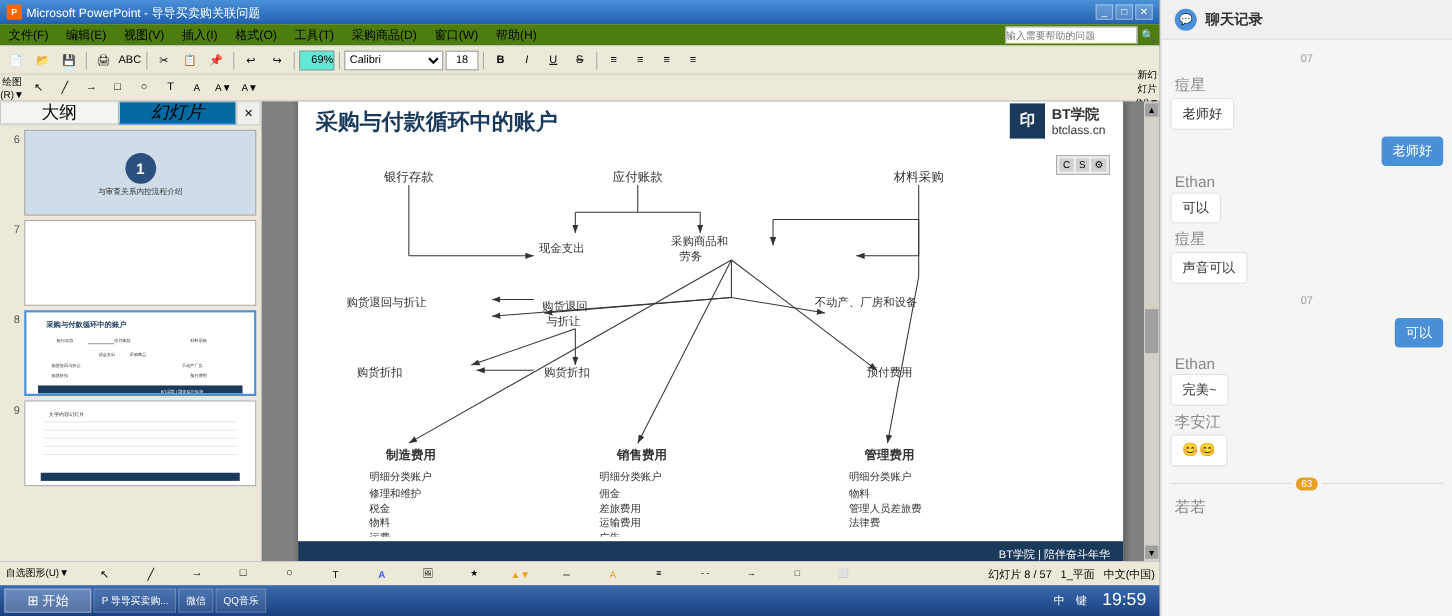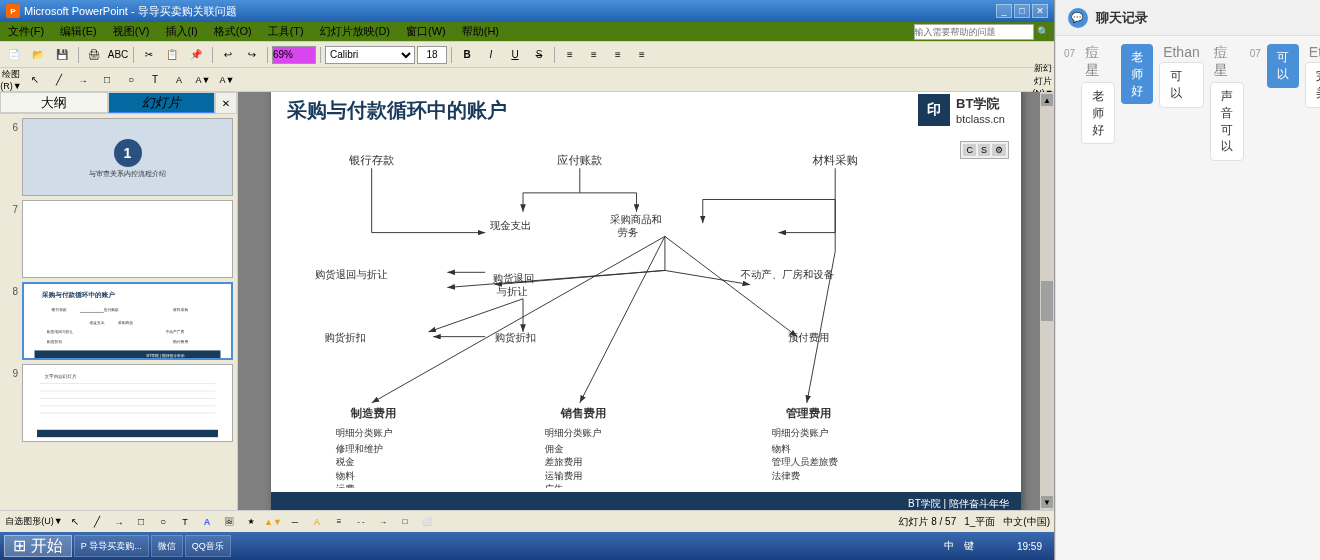--- a/index.html
+++ b/index.html
@@ -105,26 +105,26 @@
       justify-content: center;
       font-size: 10px;
     }
     .toolbar-sep {
       width: 1px;
       height: 16px;
       background: #aaa;
       margin: 0 2px;
     }
     .zoom-input {
-      width: 44px;
+      width: 32px;
       height: 18px;
       border: 1px solid #999;
-      background: #d946ef;
+      background: #5eead4;
       font-size: 10px;
-      text-align: left;
+      text-align: right;
     }
     .font-select {
       width: 90px;
       height: 18px;
       border: 1px solid #999;
       background: white;
       font-size: 10px;
     }
     .font-size-input {
       width: 30px;
@@ -165,21 +165,21 @@
     .slide-panel-tabs {
       display: flex;
       height: 22px;
       border-bottom: 1px solid #ccc;
     }
     .slide-tab {
       flex: 1;
       display: flex;
       align-items: center;
       justify-content: center;
-      font-size: 13px;
+      font-size: 16px;
       cursor: pointer;
       border: 1px solid #ccc;
       background: #f5f5f0;
     }
     .slide-tab.active {
       background: #0369a1;
       border-bottom: 1px solid #3b82f6;
       font-style: italic;
     }
     .slides-list {
@@ -345,21 +345,21 @@
     }
 
     
     .draw-toolbar {
       height: 22px;
       background: #ece9d8;
       border-top: 1px solid #ccc;
       display: flex;
       align-items: center;
       padding: 0 4px;
-      gap: 0;
+      gap: 20px;
     }
 
     
     .chat-panel {
       width: 265px;
       height: 560px;
       background: #f5f5f5;
       display: flex;
       flex-direction: column;
       border-left: 1px solid #ddd;
@@ -385,21 +385,21 @@
       align-items: center;
       justify-content: center;
       color: white;
       font-size: 10px;
     }
     .chat-messages {
       flex: 1;
       overflow-y: auto;
       padding: 8px;
       display: flex;
-      flex-direction: row;
+      flex-direction: column;
       gap: 6px;
     }
     .chat-time {
       text-align: center;
       font-size: 10px;
       color: #999;
       margin: 4px 0;
     }
     .chat-msg {
       display: flex;
@@ -454,21 +454,21 @@
     </div>
   </div>
 
   <div class="menu-bar">
     <span class="menu-item">文件(F)</span>
     <span class="menu-item">编辑(E)</span>
     <span class="menu-item">视图(V)</span>
     <span class="menu-item">插入(I)</span>
     <span class="menu-item">格式(O)</span>
     <span class="menu-item">工具(T)</span>
-    <span class="menu-item">幻灯片放映(D)</span>
+    <span class="menu-item">采购商品(D)</span>
     <span class="menu-item">窗口(W)</span>
     <span class="menu-item">帮助(H)</span>
     <div style="flex:1; display:flex; align-items:center; justify-content:flex-end; gap:4px;">
       <input type="text" style="width: 120px; height: 16px; font-size: 9px; border: 1px solid rgb(170, 170, 170);" placeholder="输入需要帮助的问题">
       <span style="font-size:10px; cursor:pointer;">🔍</span>
     </div>
   </div>
 
   <div class="toolbar">
     <button class="toolbar-btn">📄</button>
@@ -744,28 +744,28 @@
     <button class="toolbar-btn" style="font-size:8px;">□</button>
     <button class="toolbar-btn" style="font-size:8px;">⬜</button>
     <div style="display:flex; align-items:flex-end; margin-left:auto; gap:8px; font-size:10px;">
       <span>幻灯片 8 / 57</span>
       <span>1_平面</span>
       <span>中文(中国)</span>
     </div>
   </div>
 
   <div style="height:28px; background:linear-gradient(to bottom,#3a6ab0,#1a4080); display:flex; align-items:center; gap:2px; padding:0 4px;">
-    <div style="height:22px; padding:0 8px; background:rgba(255,255,255,0.25); border:1px solid rgba(255,255,255,0.4); color:white; font-size:16px; display:flex; align-items:center; cursor:pointer;">⊞ 开始</div>
+    <div style="height:22px; padding:0 20px; background:rgba(255,255,255,0.25); border:1px solid rgba(255,255,255,0.4); color:white; font-size:12px; display:flex; align-items:center; cursor:pointer;">⊞ 开始</div>
     <div style="height:22px; padding:0 6px; background:rgba(255,255,255,0.1); border:1px solid rgba(255,255,255,0.2); color:white; font-size:9px; display:flex; align-items:center; cursor:pointer;">P 导导买卖购...</div>
     <div style="height:22px; padding:0 6px; background:rgba(255,255,255,0.1); border:1px solid rgba(255,255,255,0.2); color:white; font-size:9px; display:flex; align-items:center; cursor:pointer;">微信</div>
     <div style="height:22px; padding:0 6px; background:rgba(255,255,255,0.1); border:1px solid rgba(255,255,255,0.2); color:white; font-size:9px; display:flex; align-items:center; cursor:pointer;">QQ音乐</div>
     <div style="flex:1;"></div>
     <div style="color:white; font-size:10px; padding:0 4px;">中</div>
     <div style="color:white; font-size:10px; padding:0 4px;">键</div>
-    <div style="color:white; font-size:10px; padding:0 8px;margin-left:29px;">19:59</div>
+    <div style="color:white; font-size:16px; padding:0 8px;">19:59</div>
   </div>
 </div>
 
 <div class="chat-panel">
   <div class="chat-header">
     <div class="chat-icon">💬</div>
     <span>聊天记录</span>
   </div>
   <div class="chat-messages">
 

